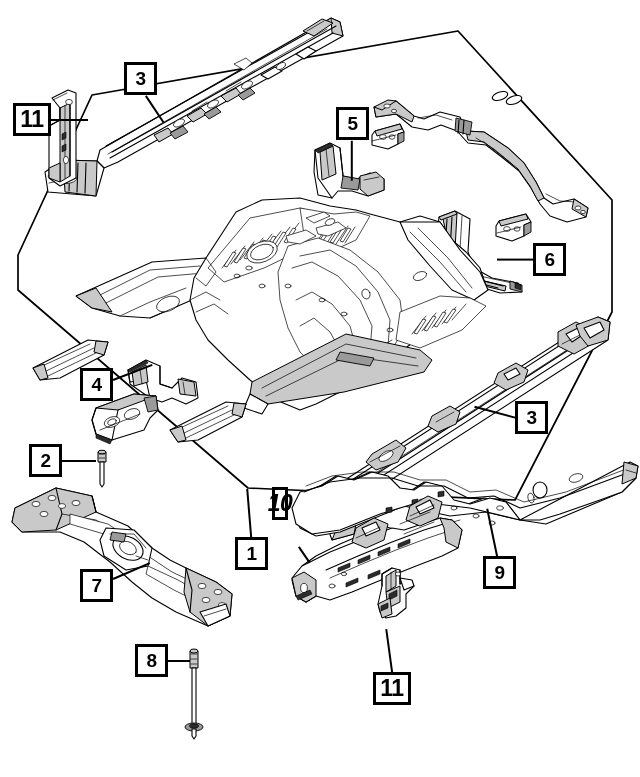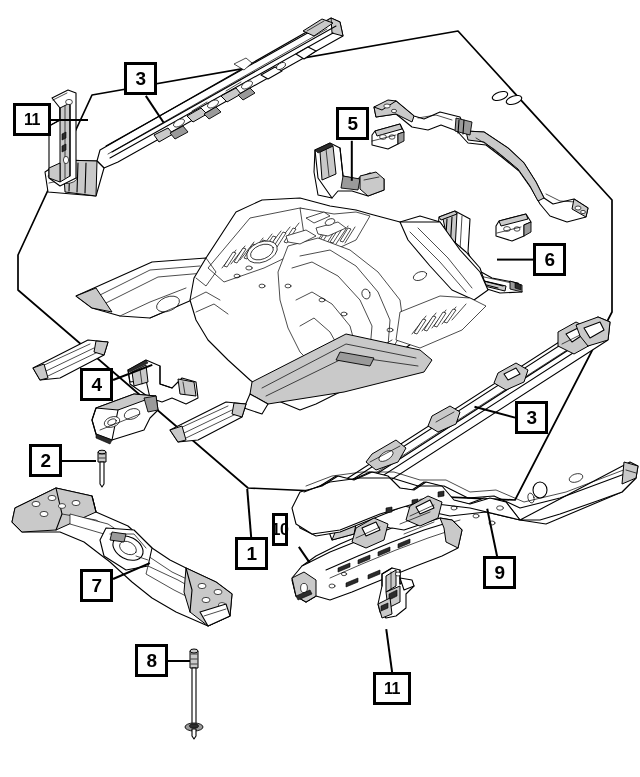--- a/index.html
+++ b/index.html
@@ -35,21 +35,21 @@
     align-items: center;
     justify-content: center;
     font-family: "Liberation Sans", sans-serif;
     font-weight: bold;
     font-size: 19px;
     line-height: 1;
     color: #000000;
     letter-spacing: -0.5px;
     z-index: 5;
   }
-  .callout-box.wide { font-size: 16px; }
+  .callout-box.wide { font-size: 23px; }
   .leader {
     position: absolute;
     background: #000000;
     z-index: 4;
     transform-origin: 0 50%;
     height: 1.6px;
   }
 </style>
 </head>
 <body>
@@ -523,21 +523,21 @@
       <div class="callout-box" style="left: 336px; top: 107px; width: 33px; height: 33px;">5</div>
       <div class="leader" style="left: 533px; top: 259px; width: 36px; transform: rotate(180deg);"></div>
       <div class="callout-box" style="left: 533px; top: 243px; width: 33px; height: 33px;">6</div>
       <div class="leader" style="left: 113px; top: 379px; width: 41.7852px; transform: rotate(-21.0375deg);"></div>
       <div class="callout-box" style="left: 80px; top: 368px; width: 33px; height: 33px;">4</div>
       <div class="leader" style="left: 62px; top: 460px; width: 34px; transform: rotate(0deg);"></div>
       <div class="callout-box" style="left: 29px; top: 444px; width: 33px; height: 33px;">2</div>
       <div class="leader" style="left: 251px; top: 537px; width: 49.163px; transform: rotate(-94.6669deg);"></div>
       <div class="callout-box" style="left: 235px; top: 537px; width: 33px; height: 33px;">1</div>
       <div class="leader" style="left: 299px; top: 546px; width: 19.4165px; transform: rotate(55.4915deg);"></div>
-      <div class="callout-box wide" style="left: 272px; top: 513px; width: 16px; height: 33px;">10</div>
+      <div class="callout-box wide" style="left: 272px; top: 487px; width: 16px; height: 33px; font-style: italic;">10</div>
       <div class="leader" style="left: 113px; top: 578px; width: 40.3113px; transform: rotate(-23.3852deg);"></div>
       <div class="callout-box" style="left: 80px; top: 569px; width: 33px; height: 33px;">7</div>
       <div class="leader" style="left: 515px; top: 417px; width: 42.45px; transform: rotate(-164.982deg);"></div>
       <div class="callout-box" style="left: 515px; top: 401px; width: 33px; height: 33px;">3</div>
       <div class="leader" style="left: 497px; top: 556px; width: 49.0306px; transform: rotate(-101.768deg);"></div>
       <div class="callout-box" style="left: 483px; top: 556px; width: 33px; height: 33px;">9</div>
       <div class="leader" style="left: 168px; top: 660px; width: 22px; transform: rotate(0deg);"></div>
       <div class="callout-box" style="left: 135px; top: 644px; width: 33px; height: 33px;">8</div>
       <div class="leader" style="left: 392px; top: 672px; width: 44.4072px; transform: rotate(-97.7652deg);"></div>
       <div class="callout-box wide" style="left: 373px; top: 672px; width: 38px; height: 33px;">11</div>

